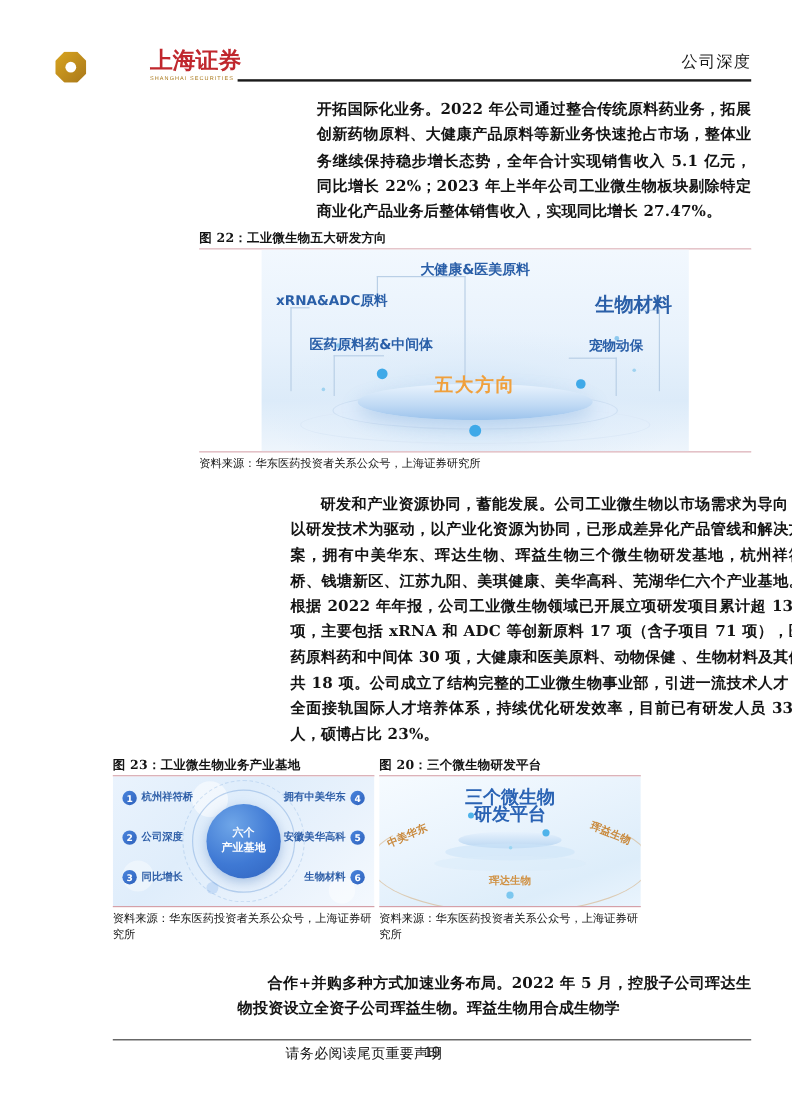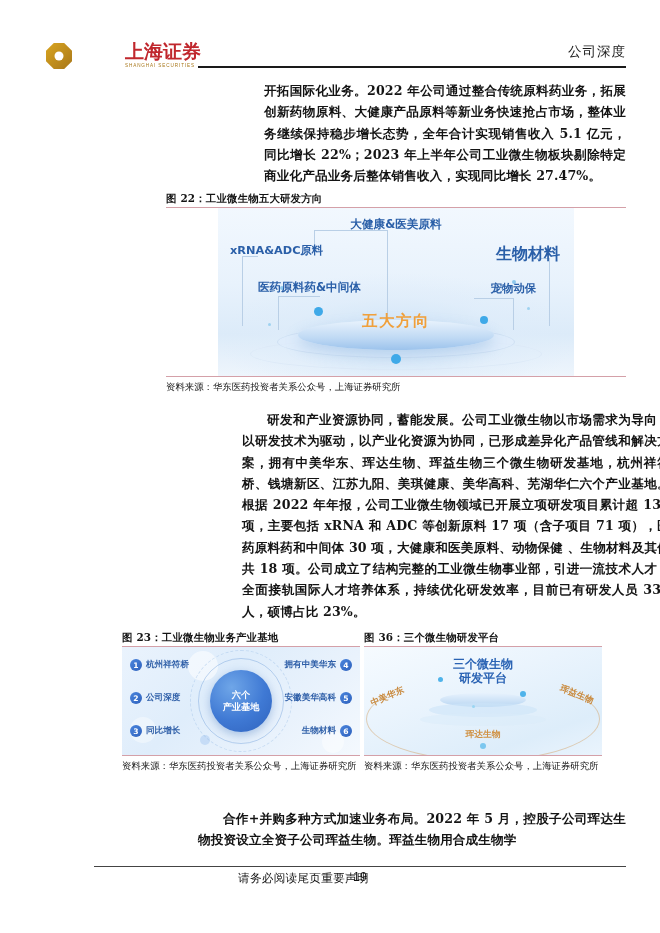--- a/index.html
+++ b/index.html
@@ -140,21 +140,21 @@
   .dot{position:absolute;border-radius:50%;background:#3fa9e8;}
   .d1{left:96px;bottom:60px;width:9px;height:9px;}
   .d2{right:86px;bottom:52px;width:8px;height:8px;}
   .d3{left:50%;margin-left:-5px;bottom:12px;width:10px;height:10px;}
   .d4{left:62px;bottom:86px;width:4px;height:4px;background:#8ec9ee;}
   .d5{right:58px;bottom:92px;width:4px;height:4px;background:#8ec9ee;}
   .d6{left:50px;bottom:50px;width:3px;height:3px;background:#9fd2f0;}
   .d7{right:44px;bottom:66px;width:3px;height:3px;background:#9fd2f0;}
 
   
-  .fig-row{position:absolute;left:94px;top:631px;width:480px;display:flex;gap:4px;margin-left:28px;}
+  .fig-row{position:absolute;left:94px;top:631px;width:440px;display:flex;gap:4px;}
   .fig-col{width:259px;}
   .fig-sm-body{position:relative;height:108px;overflow:hidden;}
 
   
   .f23-art{
     position:absolute;inset:0;
     background:linear-gradient(135deg,#eaf3fd 0%,#dfedfb 38%,#e9f2fc 70%,#f4f9fe 100%);
   }
   .f23-bubble{position:absolute;border-radius:50%;background:rgba(255,255,255,0.55);}
   .b1{left:66px;top:4px;width:30px;height:30px;}
@@ -200,21 +200,21 @@
   .i6{right:8px;top:78px;}
 
   
   .f24-art{
     position:absolute;inset:0;
     background:linear-gradient(160deg,#f6fbff 0%,#eaf4fd 40%,#ddedfa 78%,#eaf4fd 100%);
   }
   .f24-title{
     position:absolute;left:50%;transform:translateX(-50%);top:10px;
     font-family:"DejaVu Sans","Liberation Sans",sans-serif;
-    font-size:12px;font-weight:bold;color:#2a63b4;
+    font-size:15px;font-weight:bold;color:#2a63b4;
     text-align:center;line-height:14px;white-space:nowrap;
   }
   .f24-plate{
     position:absolute;left:50%;transform:translateX(-50%);top:46px;
     width:86px;height:14px;border-radius:50%;
     background:linear-gradient(180deg,#e7f2fd,#b9d6f2);
   }
   .f24-plate2{
     position:absolute;left:50%;transform:translateX(-50%);top:56px;
     width:108px;height:14px;border-radius:50%;
@@ -361,21 +361,21 @@
           <div class="f23-item right i6">
             <span class="f23-num">6</span>
             <span>生物材料</span>
           </div>
         </div>
       </div>
       <div class="fig-src">资料来源：华东医药投资者关系公众号，上海证券研究所</div>
     </div>
 
     <div class="fig-col">
-      <div class="fig-cap">图 36：三个微生物研发平台</div>
+      <div class="fig-cap">图 20：三个微生物研发平台</div>
       <div class="fig-sm-body">
         <div class="f24-art">
           <div class="f24-orbit"></div>
           <div class="f24-title">
             <span>三个微生物</span><br>
             <span>研发平台</span>
           </div>
           <div class="f24-plate"></div>
           <div class="f24-plate2"></div>
           <div class="f24-plate3"></div>

